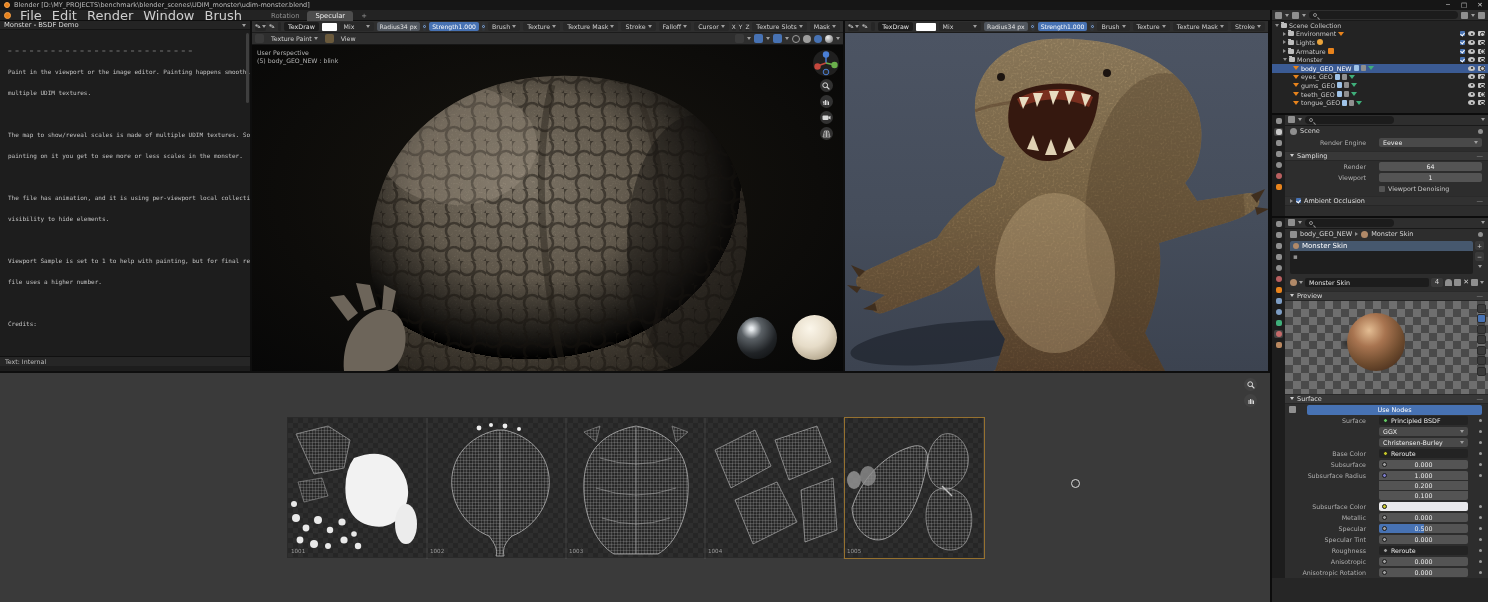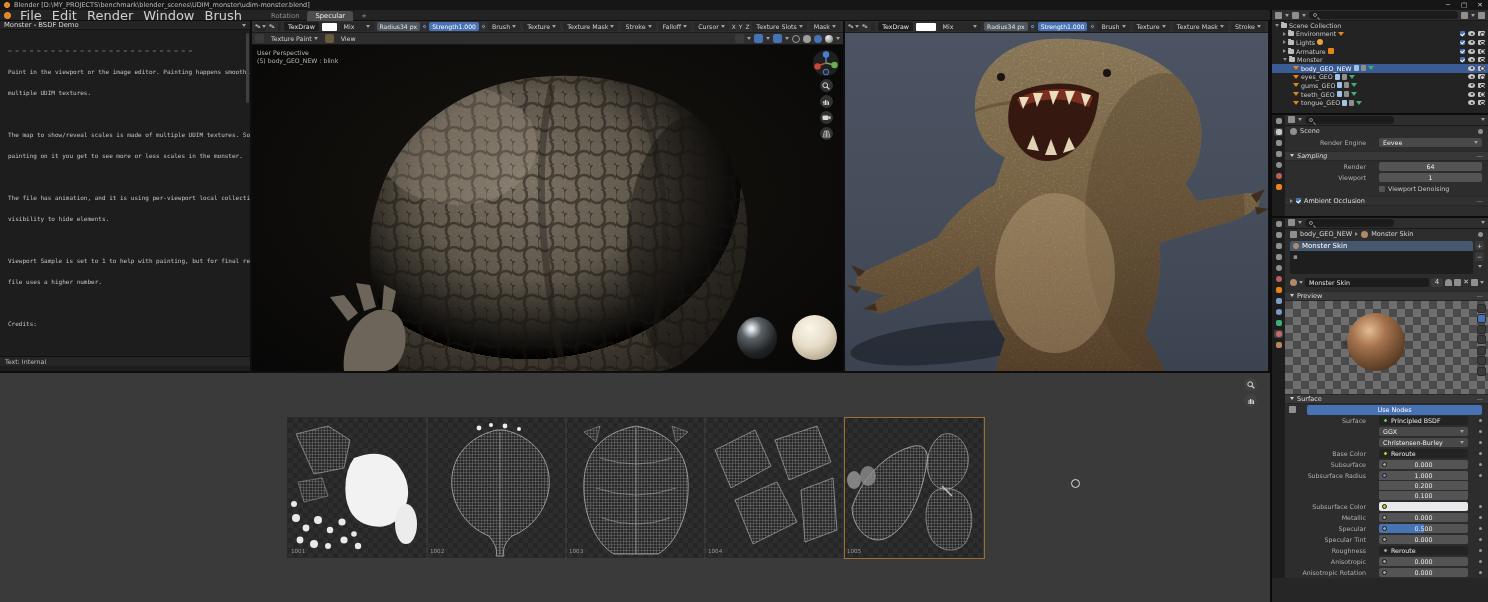--- a/index.html
+++ b/index.html
@@ -639,21 +639,21 @@
         <span style="flex:1;"></span>
           <span class="mini-ic" style="width:5px;height:5px;border-radius:50%;"></span>
       </div>
       <div class="prow">
         <span class="plabel">Render Engine</span>
         <span class="pfield drop2">
             <span>Eevee</span>
             <span class="caret"></span>
           </span>
       </div>
-      <div class="panel-hdr" style="margin-top:3px;font-style:italic;">
+      <div class="panel-hdr" style="margin-top:3px;">
         <span class="caret" style="border-top-color:#cfcfcf;"></span>
           <span>Sampling</span>
           <span style="flex:1;"></span>
           <span style="color:#8f8f8f;">—</span>
       </div>
       <div class="prow">
         <span class="plabel">Render</span>
         <span class="pfield">
             <span>64</span>
           </span>

